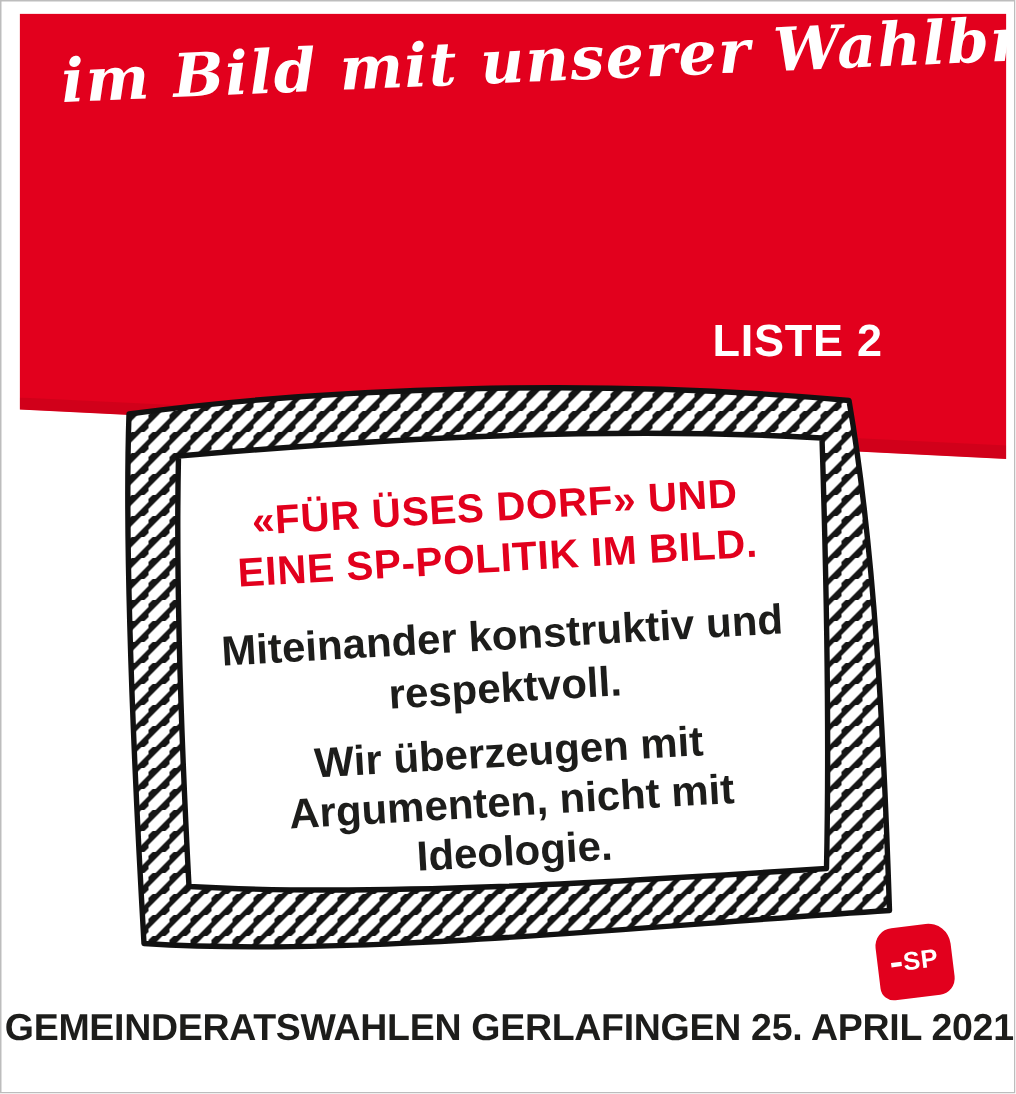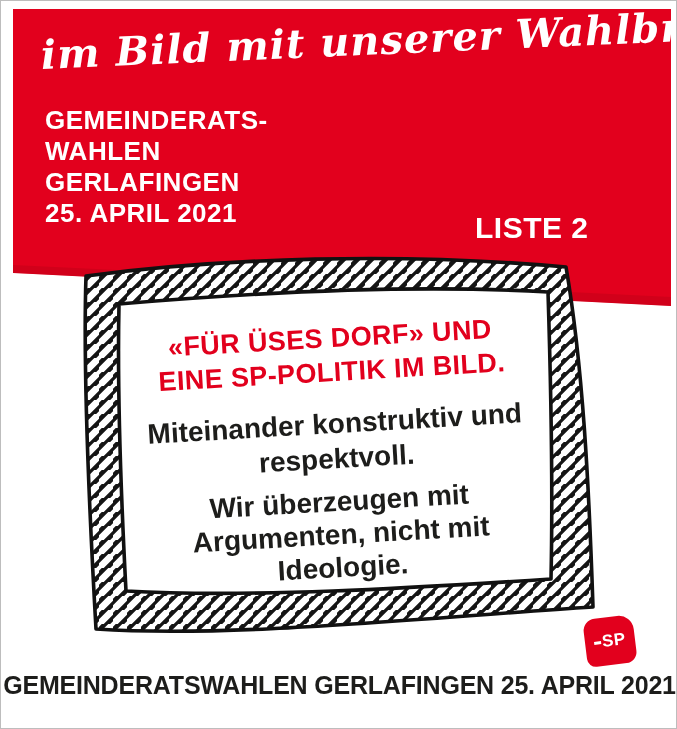--- a/index.html
+++ b/index.html
@@ -69,26 +69,20 @@
 <body>
 
 <div class="stage">
 
   <div class="red-band">
     <div class="red-band-edge"></div>
   </div>
 
   <div class="script-line">im Bild mit unserer Wahlbroschüre</div>
 
-  <div class="title-block">
-    <span>GEMEINDERATS-</span>
-    <span>WAHLEN</span>
-    <span>GERLAFINGEN</span>
-    <span>25. APRIL 2021</span>
-  </div>
 
   <div class="liste-label">LISTE 2</div>
 
   <svg class="frame-svg" viewBox="0 0 540 405" xmlns="http://www.w3.org/2000/svg" aria-hidden="true">
     <defs>
       <pattern id="hatch" width="14" height="14" patternUnits="userSpaceOnUse">
         <path d="M-4,10 L10,-4 M4,18 L18,4" stroke="#151515" stroke-width="4.6" stroke-linecap="round"></path>
       </pattern>
     </defs>
 

